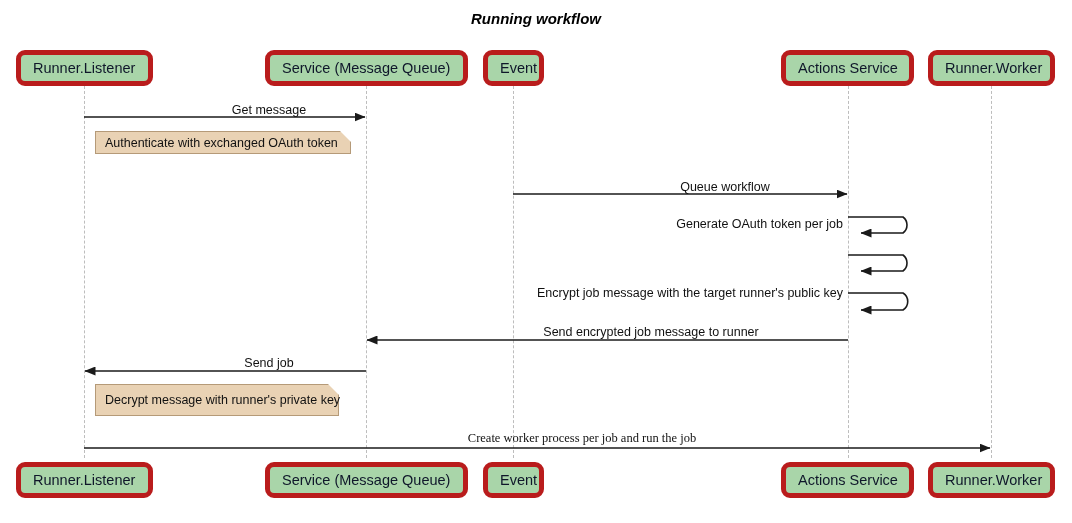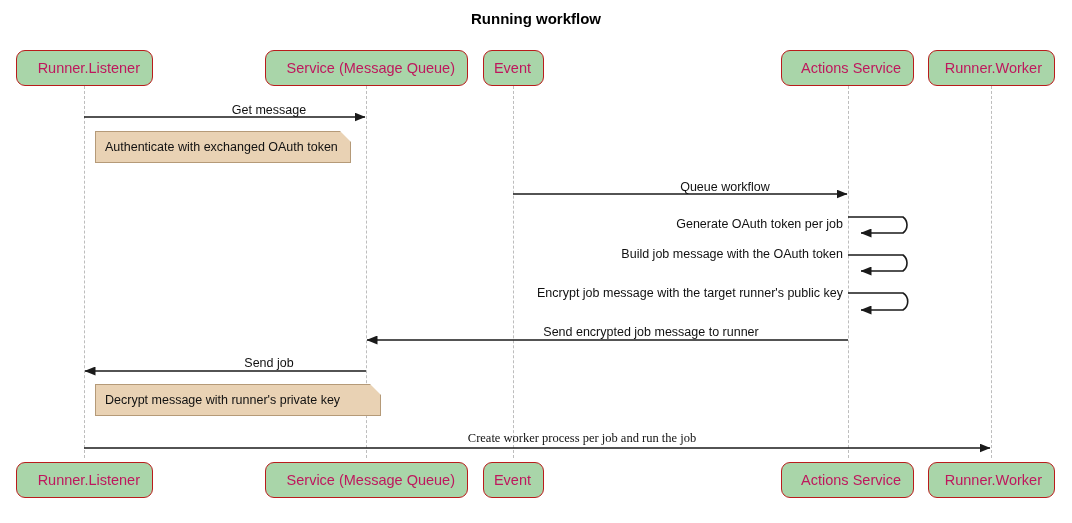--- a/index.html
+++ b/index.html
@@ -4,27 +4,27 @@
 <style>
   html,body{margin:0;padding:0;background:#ffffff;}
   body{
     width:1072px;height:523px;position:relative;overflow:hidden;
     font-family:"Liberation Sans","DejaVu Sans",sans-serif;
     color:#000000;
   }
   #diagram{position:absolute;left:0;top:0;width:1072px;height:523px;}
   .title{
     position:absolute;left:0;top:10px;width:1072px;text-align:center;
-    font-size:15px;font-weight:bold;color:#000;
+    font-size:15px;font-weight:bold;color:#000;font-style:italic;
   }
   .participant{
     position:absolute;height:36px;border-radius:9px;
-    background:#a9d5a9;border:1px solid #b91c1c;
-    display:flex;align-items:center;justify-content:flex-end;
-    font-size:14.5px;color:#be185d;white-space:nowrap;box-sizing:border-box;
+    background:#a9d5a9;border:5px solid #b91c1c;
+    display:flex;align-items:center;justify-content:flex-start;
+    font-size:14.5px;color:#0f172a;white-space:nowrap;box-sizing:border-box;
     padding:0 12px;
   }
   .lifeline{
     position:absolute;width:0;border-left:1px dashed #bdbdbd;
   }
   .msg-label{
     position:absolute;font-size:12.5px;color:#111;white-space:nowrap;
     line-height:14px;
   }
   .msg-label.center{transform:translateX(-50%);margin-left:44px;}
@@ -107,28 +107,27 @@
 
       <line x1="848" y1="340" x2="367" y2="340" marker-end="url(#arrowL)"></line>
       <line x1="366" y1="371" x2="85" y2="371" marker-end="url(#arrowL)"></line>
       <line x1="84" y1="448" x2="990" y2="448" marker-end="url(#arrowR)"></line>
     </g>
   </svg>
 
   <div class="msg-label center" style="left:225px;top:103px;">Get message</div>
   <div class="msg-label center" style="left:681px;top:180px;">Queue workflow</div>
   <div class="msg-label right" style="left:843px;top:209px;margin-top:8px;">Generate OAuth token per job</div>
-  <div class="msg-label right" style="left:843px;top:247px;">Build job message with the OAuth token</div>
   <div class="msg-label right" style="left:843px;top:286px;">Encrypt job message with the target runner's public key</div>
   <div class="msg-label center" style="left:607px;top:325px;">Send encrypted job message to runner</div>
   <div class="msg-label center" style="left:225px;top:356px;">Send job</div>
   <div class="msg-label center" style="left:538px;top:431px;font-family:Liberation Serif, serif;">Create worker process per job and run the job</div>
 
-  <div class="note" style="left:95px;top:131px;width:256px;height:32px;">
+  <div class="note" style="left:95px;top:131px;width:256px;height:23px;">
     <span>Authenticate with exchanged OAuth token</span>
     <span class="fold2"></span>
   </div>
-  <div class="note" style="left:95px;top:384px;width:286px;height:32px;">
+  <div class="note" style="left:95px;top:384px;width:244px;height:32px;">
     <span>Decrypt message with runner's private key</span>
     <span class="fold2"></span>
   </div>
 
 </div>
 
 </body></html>

